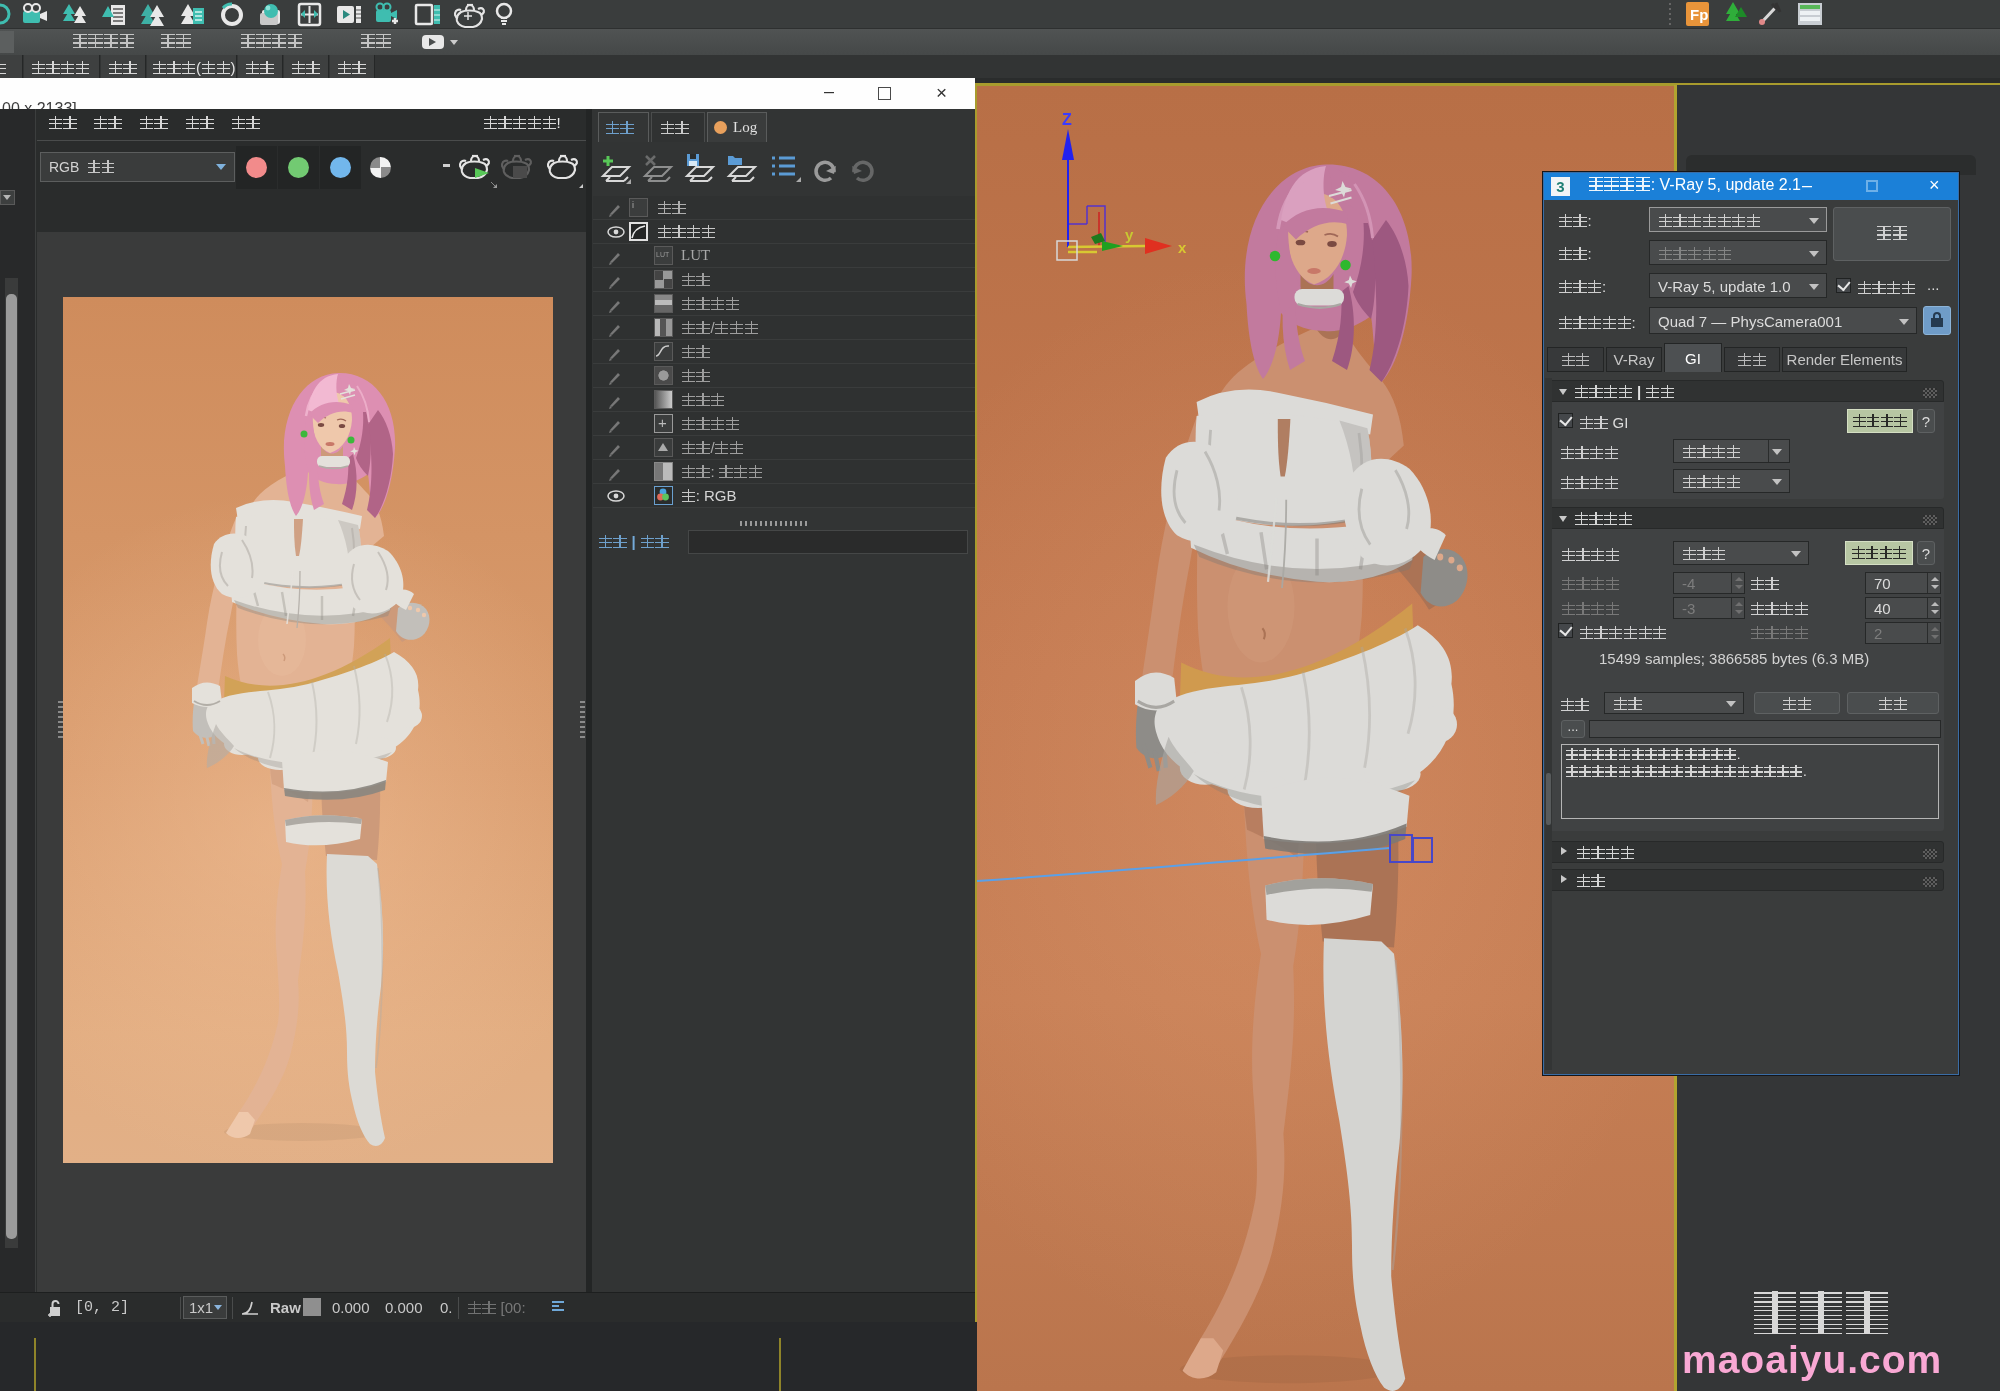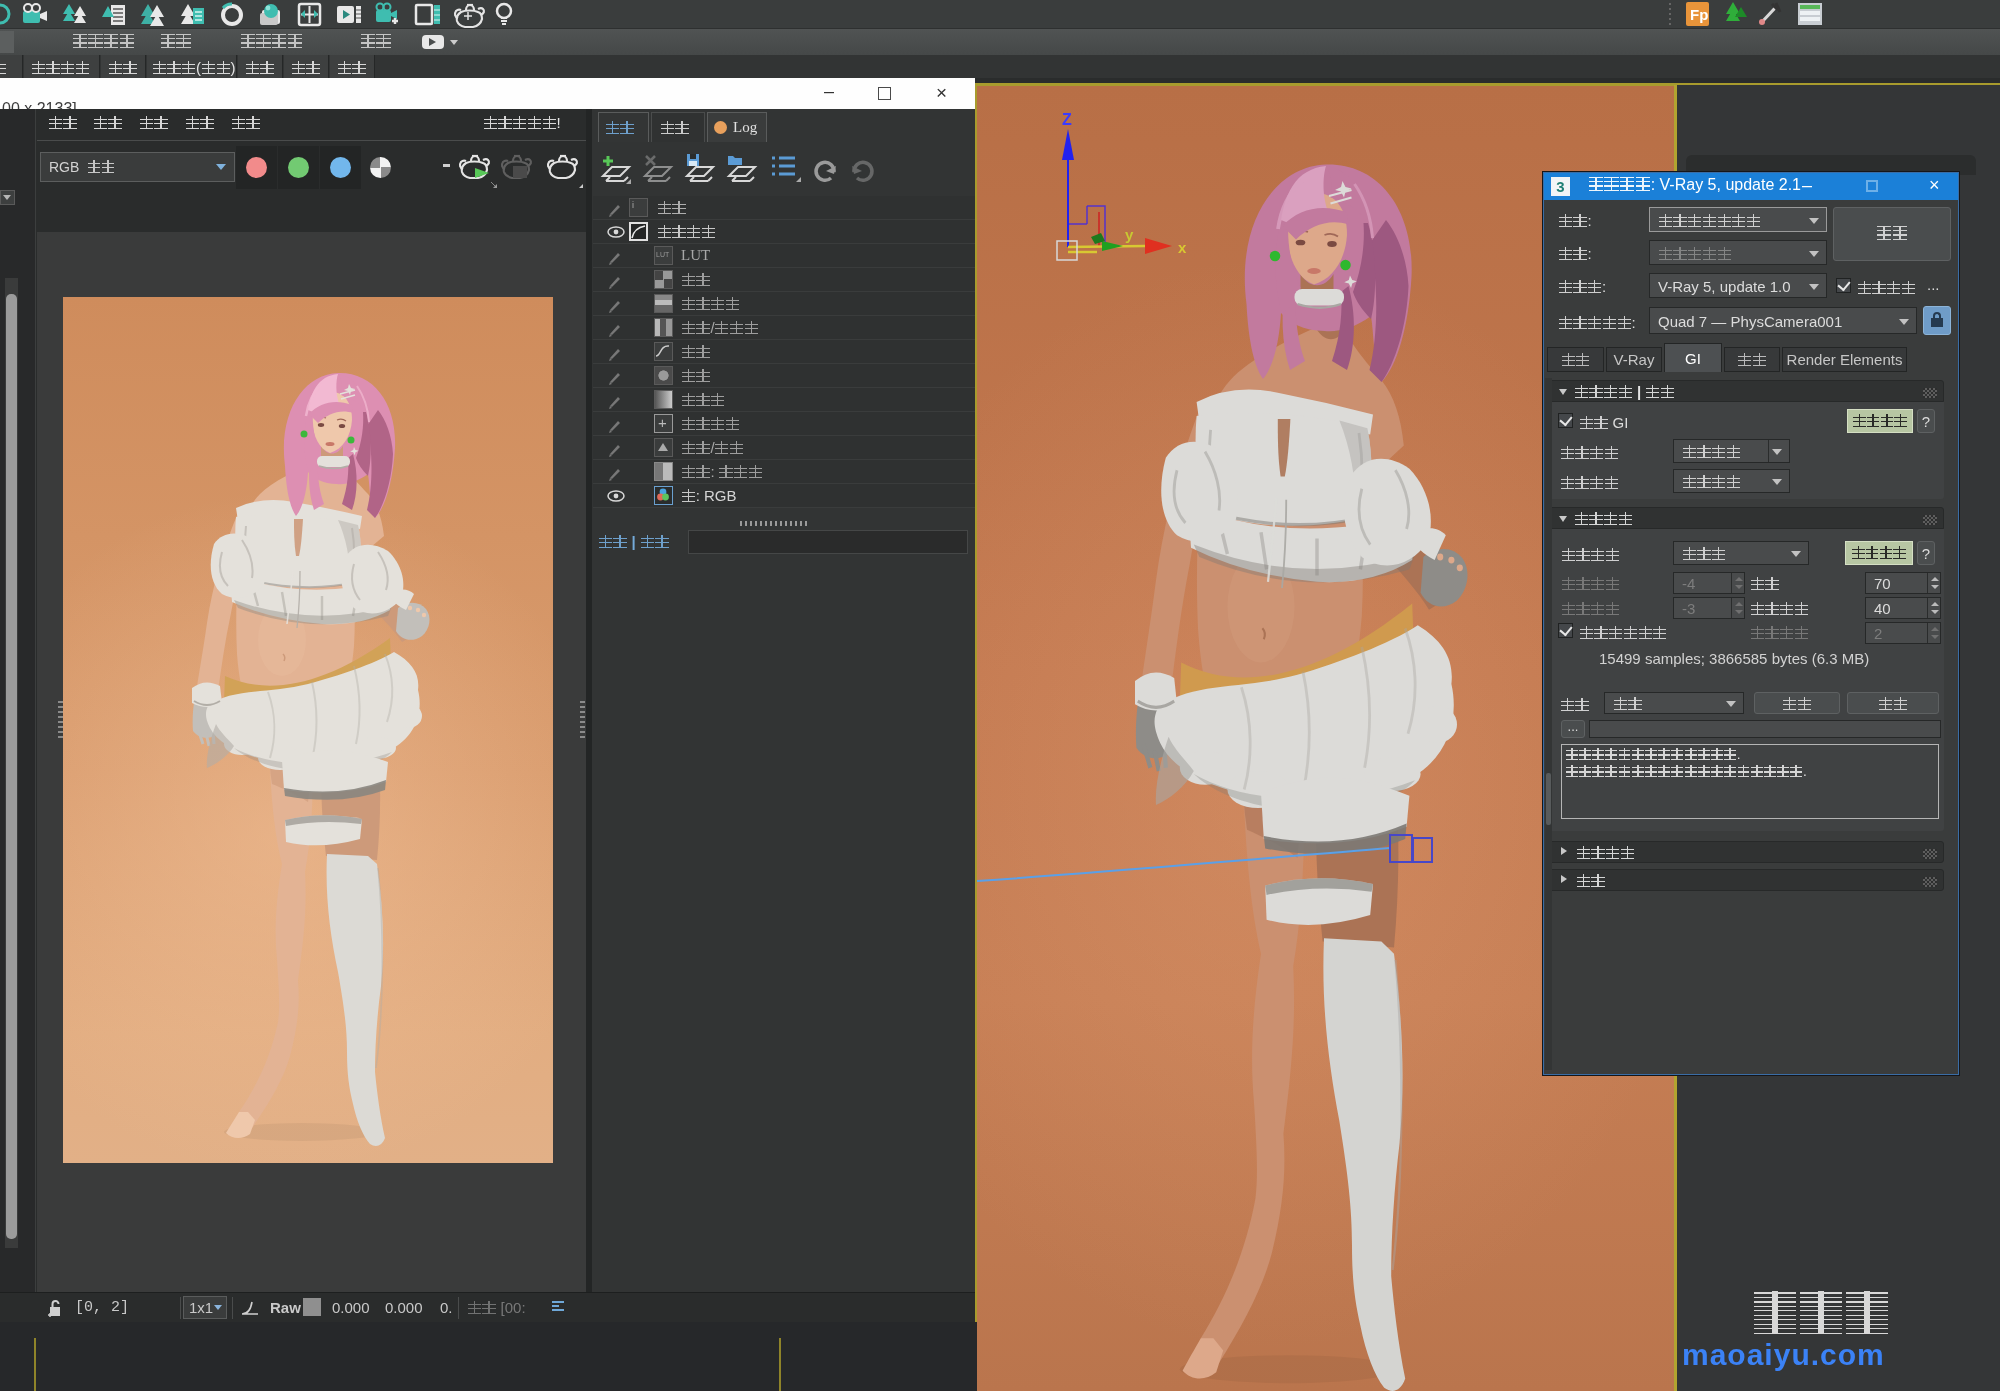--- a/index.html
+++ b/index.html
@@ -264,21 +264,21 @@
 <div class="a" style="left:975px;top:83px;width:1025px;height:3px;background:#a89b2d"></div>
 <div class="a" style="left:975px;top:85px;width:2px;height:1306px;background:#a89b2d"></div>
 <div class="a" id="vpbg" style="left:977px;top:86px;width:697px;height:1305px;background:
  radial-gradient(90% 60% at 42% 55%, rgba(230,164,122,.32), rgba(230,164,122,0) 70%),
  linear-gradient(#b86f46,#c37950 45%,#c67e54 70%,#ba754d)"></div>
 <div class="a" style="left:1674px;top:85px;width:3px;height:1306px;background:#b2a430"></div>
 
 <div class="a" style="left:1677px;top:85px;width:323px;height:1306px;background:#343637"></div>
 <div class="a" style="left:1686px;top:155px;width:290px;height:20px;background:#2b2d2d;border-radius:6px 6px 0 0"></div>
 <div class="a" style="left:1752px;top:1286px;color:#e6e6e6;font-size:47px;letter-spacing:10px"><i></i><i></i><i></i></div>
-<div class="a" style="left:1682px;top:1338px;color:#3b82f6;font-size:30px;font-weight:bold;letter-spacing:1px">maoaiyu.com</div>
+<div class="a" style="left:1682px;top:1338px;color:#f9a8d4;font-size:39px;font-weight:bold;letter-spacing:1px">maoaiyu.com</div>
 
 <div class="a" style="left:0;top:1322px;width:977px;height:69px;background:#26282a"></div>
 <div class="a" style="left:34px;top:1338px;width:2px;height:53px;background:#8f8429"></div>
 <div class="a" style="left:779px;top:1338px;width:2px;height:53px;background:#8f8429"></div>
 
 <svg class="a" style="left:977px;top:85px;--sk:#cb9070;--sk2:#ab7355;--sk3:#dda88a;--hr:#c27a9e;--hr2:#9d5880;--hr3:#daa0bf;--wt:#dcdbd8;--wt2:#a9a7a3;--wt3:#7c7974;--bd:#d09a4e;--st:#d4d4d1;--gl:#8e8c88;--gr:#2eb82e" width="697" height="1306" viewBox="0 0 697 1306" id="vpsvg">
  <use href="#figB" transform="translate(130,100) scale(1.4,1.55)"></use>
     <use href="#figH" transform="translate(100,72) scale(1.5,1.5)"></use>
  <path d="M0,796 C150,786 300,772 413,763" stroke="#5aa0e8" stroke-width="2" fill="none"></path>
  <rect x="413" y="750" width="22" height="27" fill="none" stroke="#4747c8" stroke-width="2"></rect>

